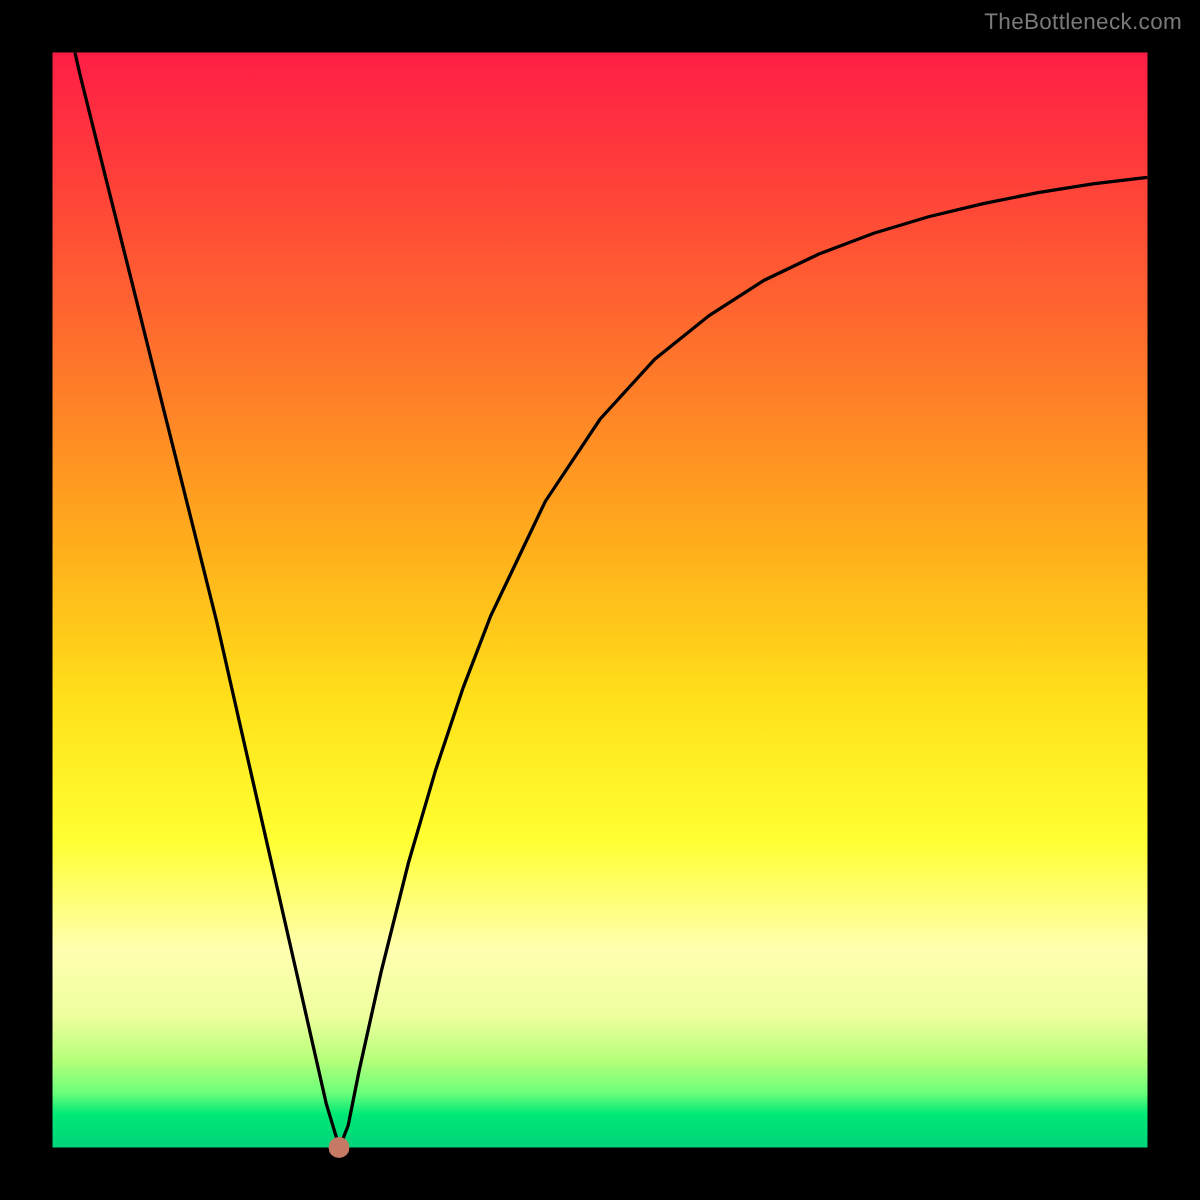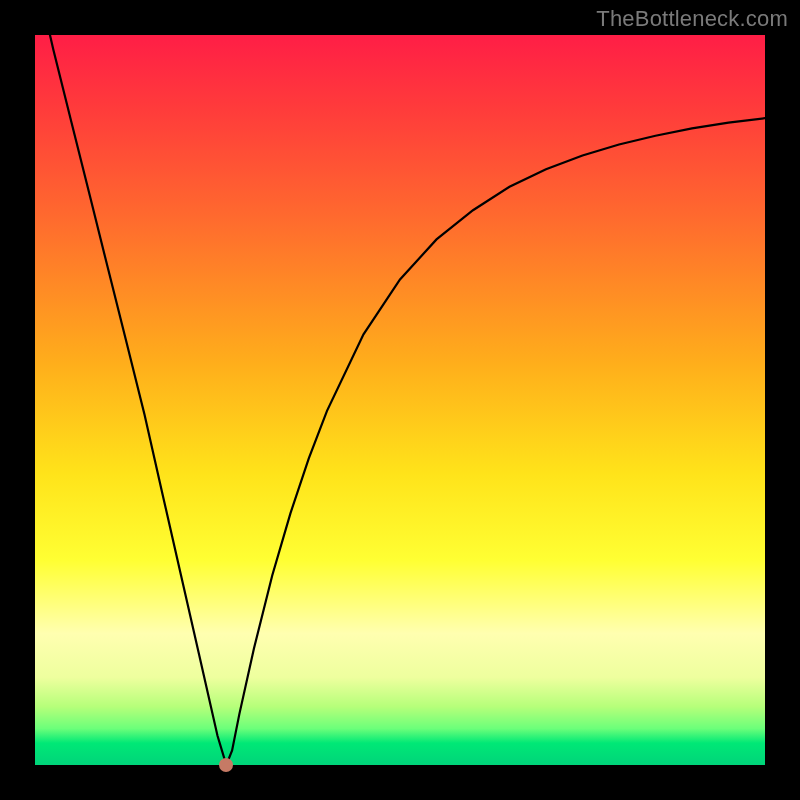--- a/index.html
+++ b/index.html
@@ -34,21 +34,21 @@
       #b6ff7a 92%,
       #6cff7a 95%,
       #00e876 97%,
       #00d47a 100%);
   }
   .watermark {
     position: absolute;
     top: 6px;
     right: 12px;
     color: #7a7a7a;
-    font-size: 22px;
+    font-size: 15px;
     font-weight: 500;
     letter-spacing: 0.2px;
   }
   svg.curve {
     position: absolute;
     left: 0;
     top: 0;
     width: 730px;
     height: 730px;
   }

